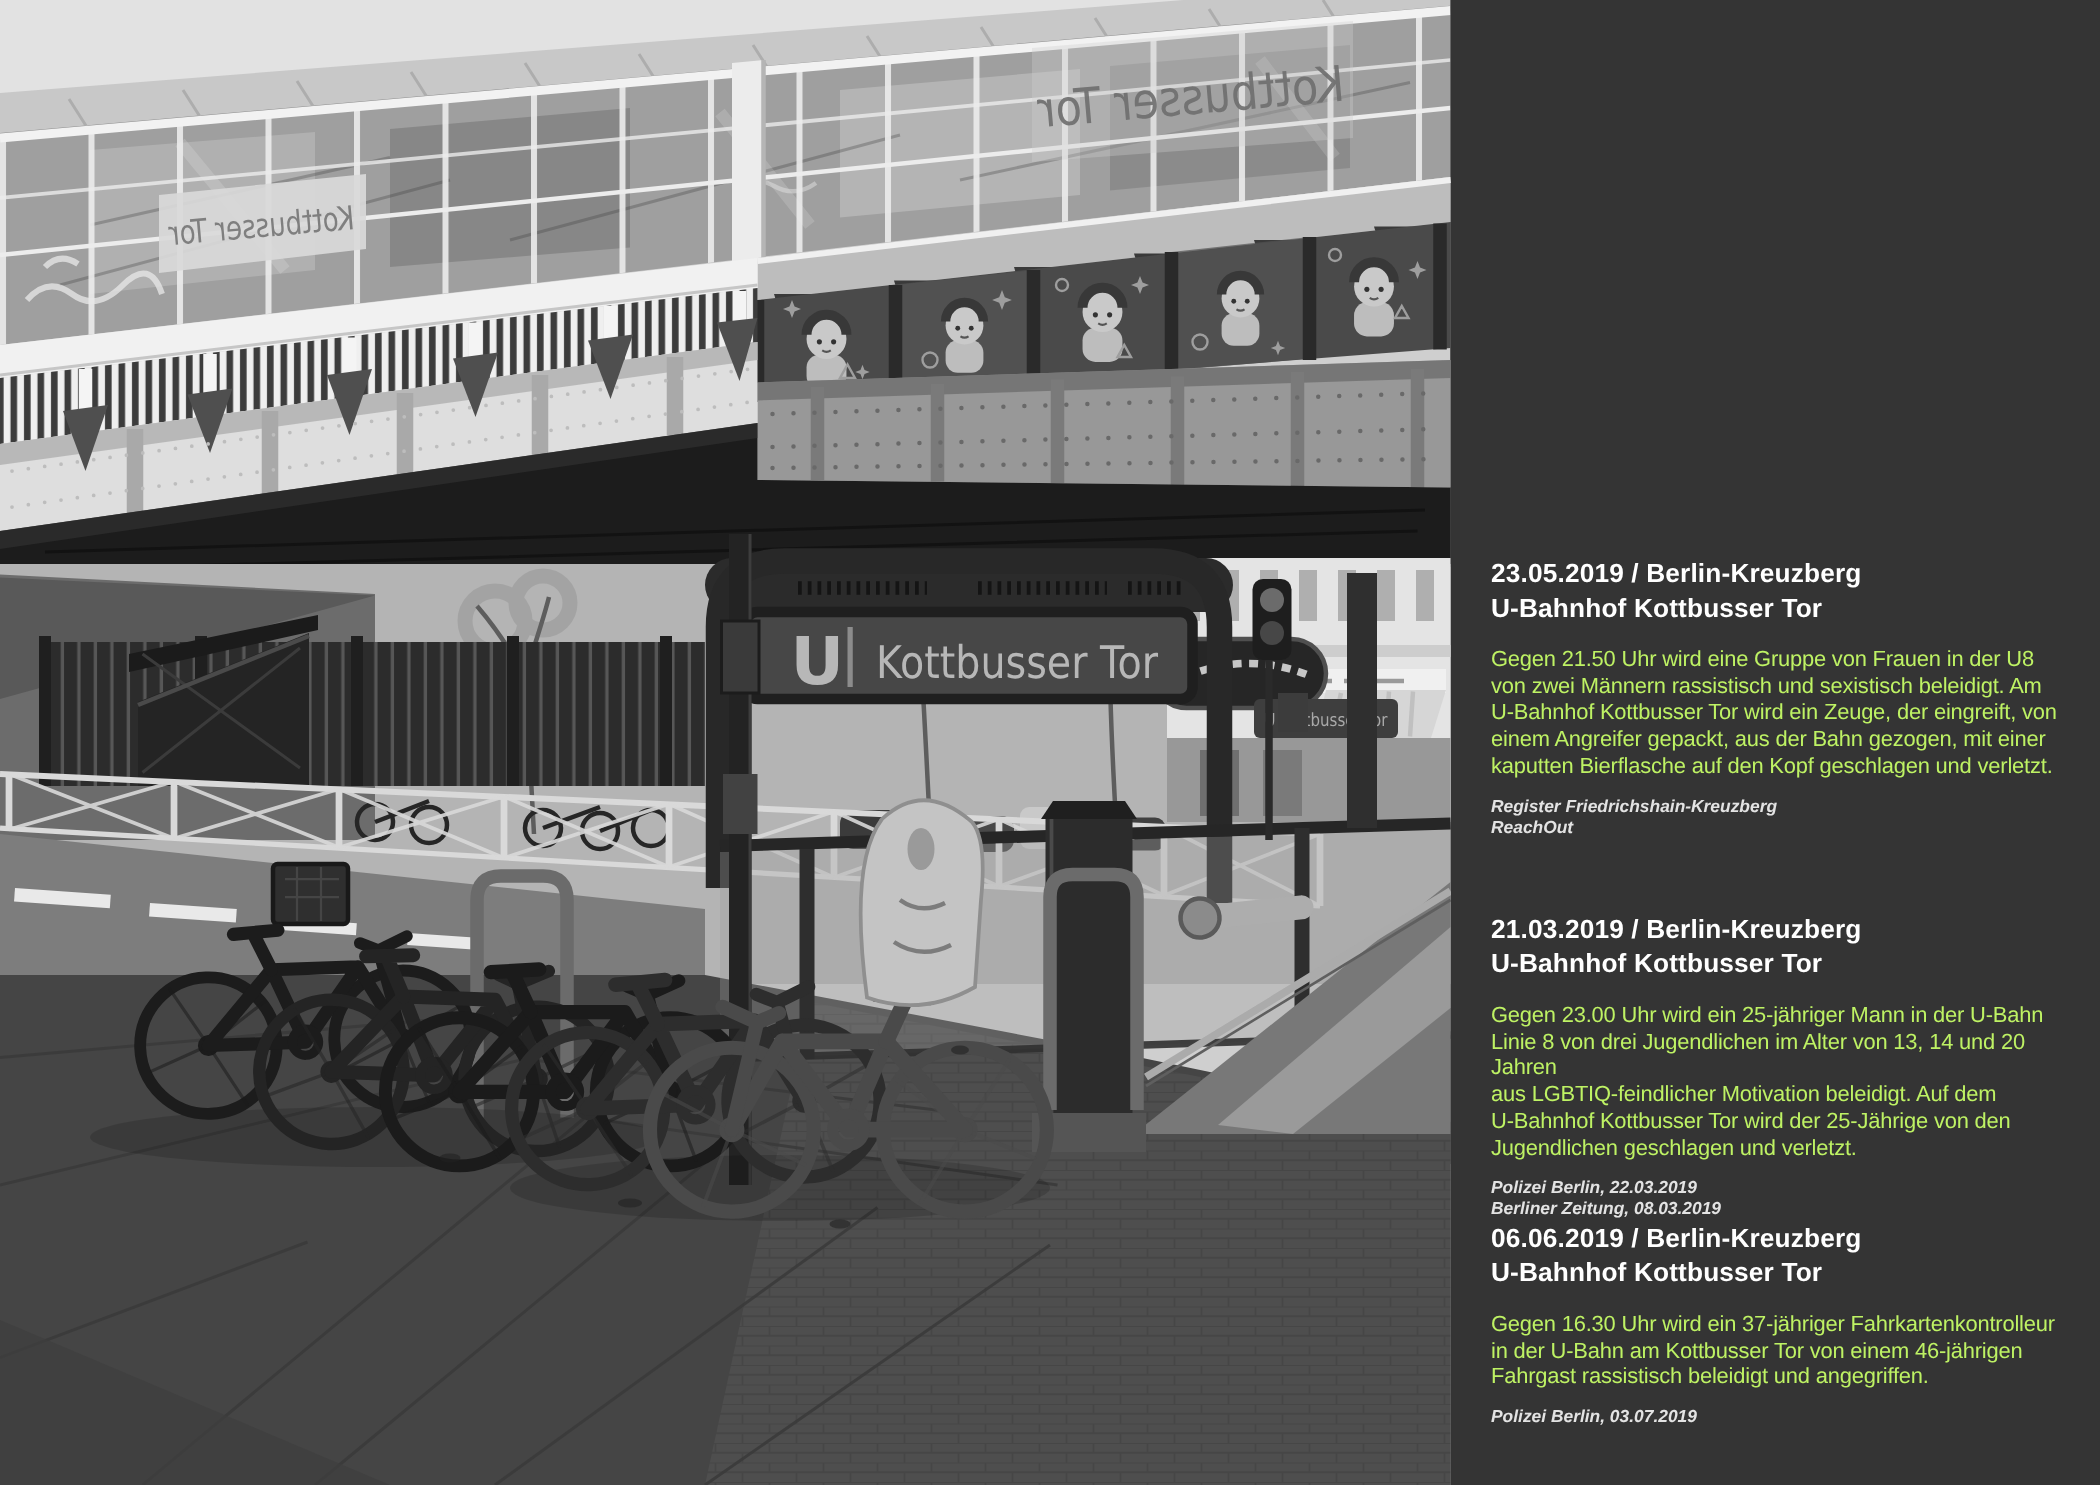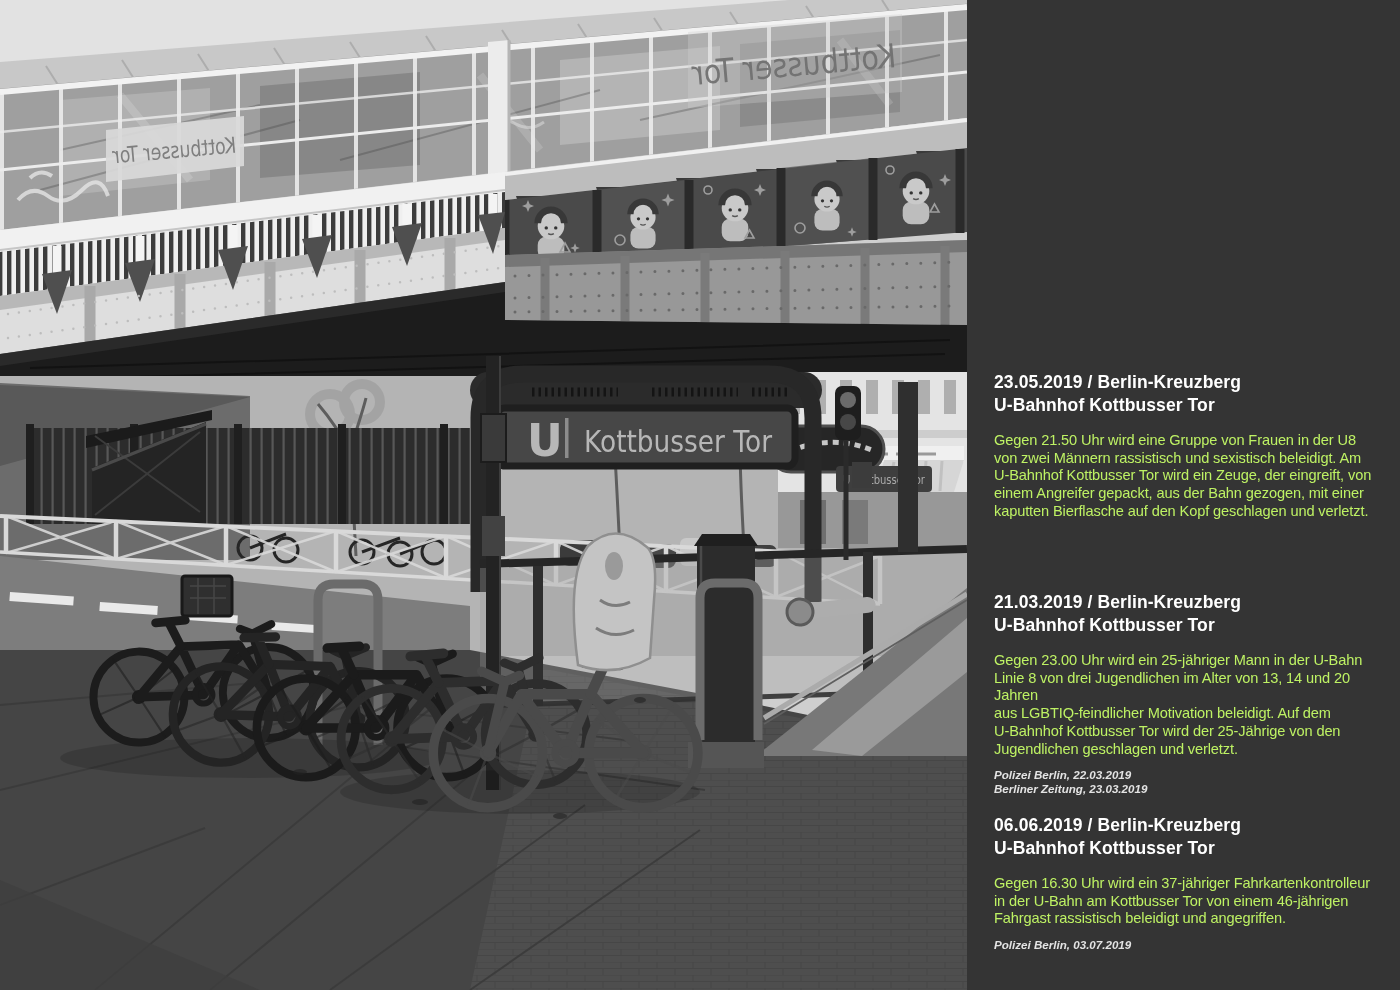--- a/index.html
+++ b/index.html
@@ -3,21 +3,21 @@
 <meta charset="utf-8">
 <style>
   html,body{margin:0;padding:0;background:#343434;}
   body{width:1400px;height:990px;overflow:hidden;font-family:"Liberation Sans",sans-serif;}
   .page{position:relative;width:1400px;height:990px;}
   .photo-wrap{position:absolute;left:0;top:0;width:967px;height:990px;background:#cfcfcf;overflow:hidden;}
   .photo-wrap svg{display:block;}
   .panel{position:absolute;left:967px;top:0;width:433px;height:776px;background:#343434;}
   .entry{position:absolute;left:27px;width:400px;}
   .entry-1{top:371px;}
-  .entry-2{top:591px;}
+  .entry-2{top:608px;}
   .entry-3{top:814px;}
   .entry h3{margin:0;font-size:17.5px;line-height:23px;font-weight:bold;color:#ffffff;letter-spacing:.1px;}
   .entry h3 span{display:block;}
   .entry .body{margin:15px 0 0 0;font-size:14.6px;line-height:17.7px;color:#bef264;
     white-space:pre-line;letter-spacing:-.12px;}
   .entry .sources{margin-top:10px;font-size:11.6px;line-height:14px;font-style:italic;
     font-weight:bold;color:#e3e3e3;}
   .entry .sources span{display:block;}
 </style>
 </head>
@@ -460,35 +460,39 @@
     <article class="entry entry-1">
       <h3>
         <span>23.05.2019 / Berlin-Kreuzberg</span>
         <span>U-Bahnhof Kottbusser Tor</span>
       </h3>
       <p class="body">Gegen 21.50 Uhr wird eine Gruppe von Frauen in der U8
 von zwei Männern rassistisch und sexistisch beleidigt. Am
 U-Bahnhof Kottbusser Tor wird ein Zeuge, der eingreift, von
 einem Angreifer gepackt, aus der Bahn gezogen, mit einer
 kaputten Bierflasche auf den Kopf geschlagen und verletzt.</p>
+      <div class="sources">
+        <span>Register Friedrichshain-Kreuzberg</span>
+        <span>ReachOut</span>
+      </div>
     </article>
 
     <article class="entry entry-2">
       <h3>
         <span>21.03.2019 / Berlin-Kreuzberg</span>
         <span>U-Bahnhof Kottbusser Tor</span>
       </h3>
       <p class="body">Gegen 23.00 Uhr wird ein 25-jähriger Mann in der U-Bahn
 Linie 8 von drei Jugendlichen im Alter von 13, 14 und 20 Jahren
 aus LGBTIQ-feindlicher Motivation beleidigt. Auf dem
 U-Bahnhof Kottbusser Tor wird der 25-Jährige von den
 Jugendlichen geschlagen und verletzt.</p>
       <div class="sources">
         <span>Polizei Berlin, 22.03.2019</span>
-        <span>Berliner Zeitung, 23.03.2019</span>
+        <span>Berliner Zeitung, 08.03.2019</span>
       </div>
     </article>
 
     <article class="entry entry-3">
       <h3>
         <span>06.06.2019 / Berlin-Kreuzberg</span>
         <span>U-Bahnhof Kottbusser Tor</span>
       </h3>
       <p class="body">Gegen 16.30 Uhr wird ein 37-jähriger Fahrkartenkontrolleur
 in der U-Bahn am Kottbusser Tor von einem 46-jährigen

